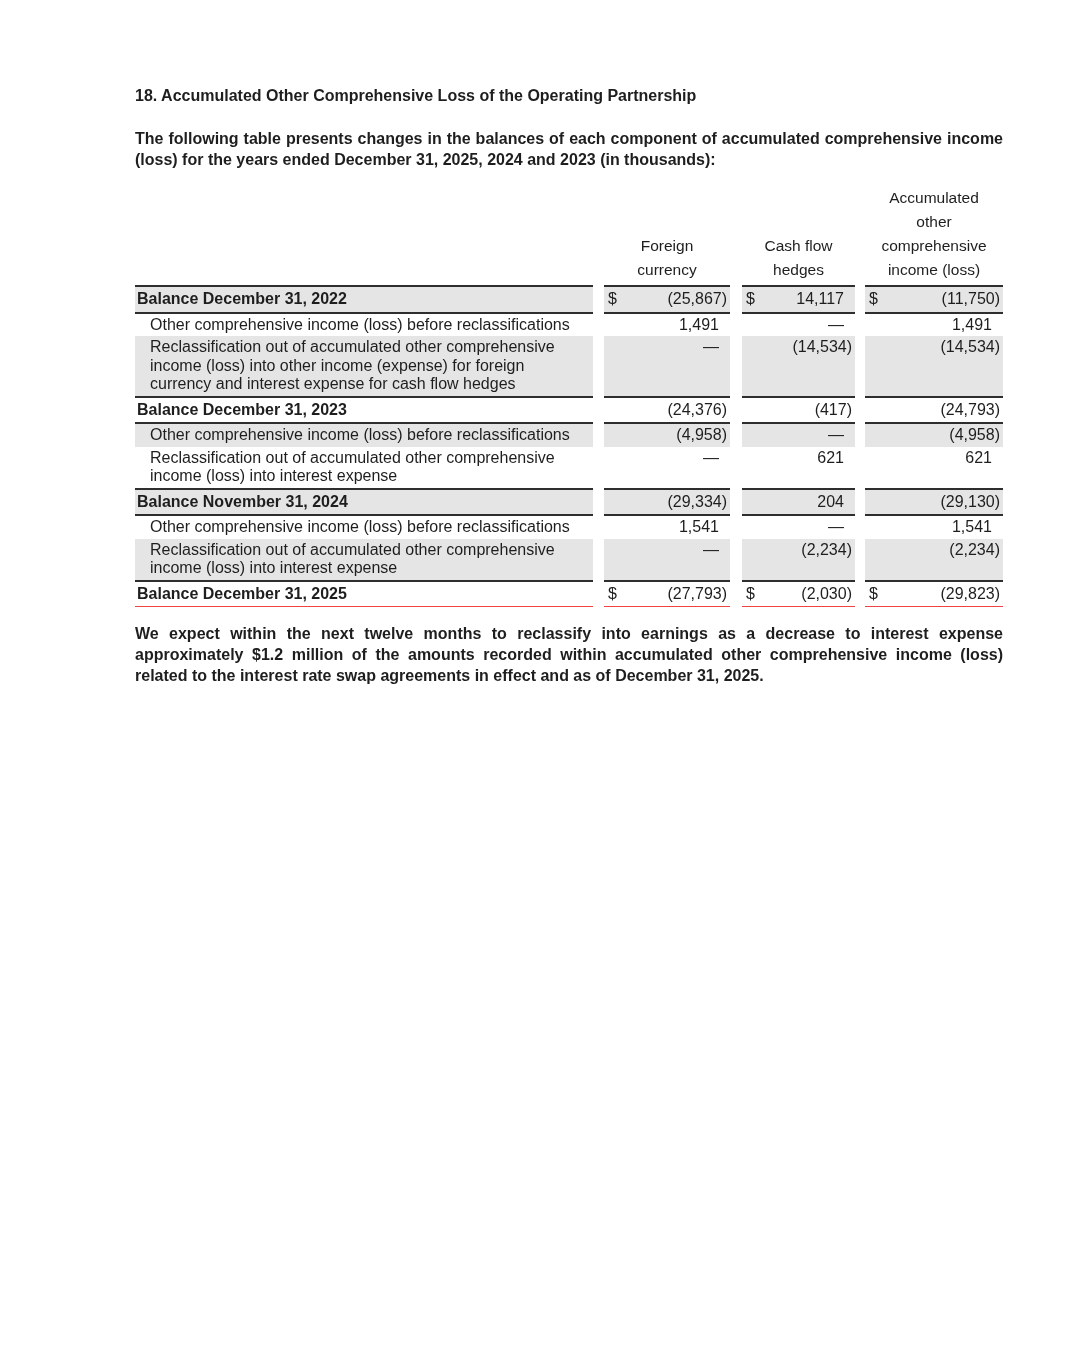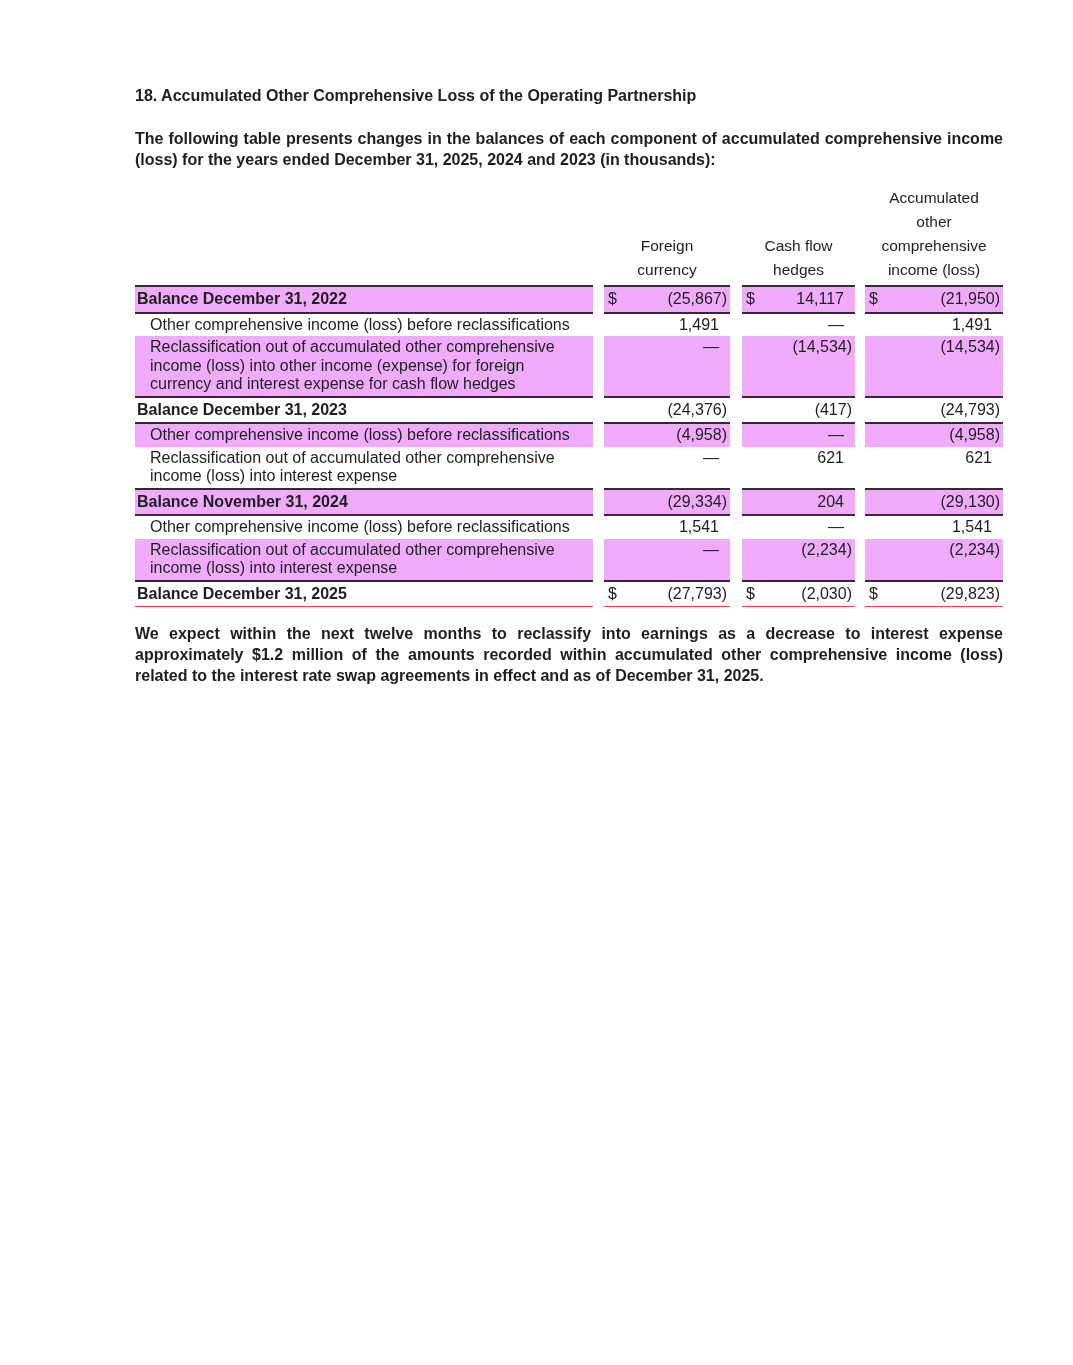--- a/index.html
+++ b/index.html
@@ -76,21 +76,21 @@
   tbody tr.item td.lbl { padding-left: 15px; }
   tbody td.num { padding: 2px 0; }
   .numflex {
     display: flex;
     justify-content: space-between;
     align-items: baseline;
     line-height: 18.5px;
     padding: 0 11px 0 4px;
   }
   .numflex .v.paren { margin-right: -8px; text-align: center; }
-  tr.shaded td.content-cell { background: #f0abfc; }
+  tr.shaded td.content-cell { background: #e5e5e5; }
   tr.balance td.lbl { font-weight: bold; padding-top: 3px; padding-bottom: 3px; }
   tr.balance td.num { padding-top: 3px; padding-bottom: 3px; }
   tr.balance td.content-cell {
     border-top: 2px solid #2e2e2e;
     border-bottom: 2px solid #2e2e2e;
   }
   tr.final td.content-cell { border-bottom: 1px solid #ef4444; }
   p.closing { margin-top: 16px; }
   .page-number {
     position: absolute;
@@ -152,21 +152,21 @@
             <td class="content-cell num">
               <div class="numflex">
                 <span class="d">$</span>
                 <span class="v">14,117</span>
               </div>
             </td>
             <td class="gap"></td>
             <td class="content-cell num">
               <div class="numflex">
                 <span class="d">$</span>
-                <span class="v paren">(21,950)</span>
+                <span class="v paren">(11,750)</span>
               </div>
             </td>
           </tr>
           <tr class="item">
             <td class="content-cell lbl">Other comprehensive income (loss) before reclassifications</td>
             <td class="gap"></td>
             <td class="content-cell num">
               <div class="numflex">
                 <span class="d"></span>
                 <span class="v">1,491</span>

